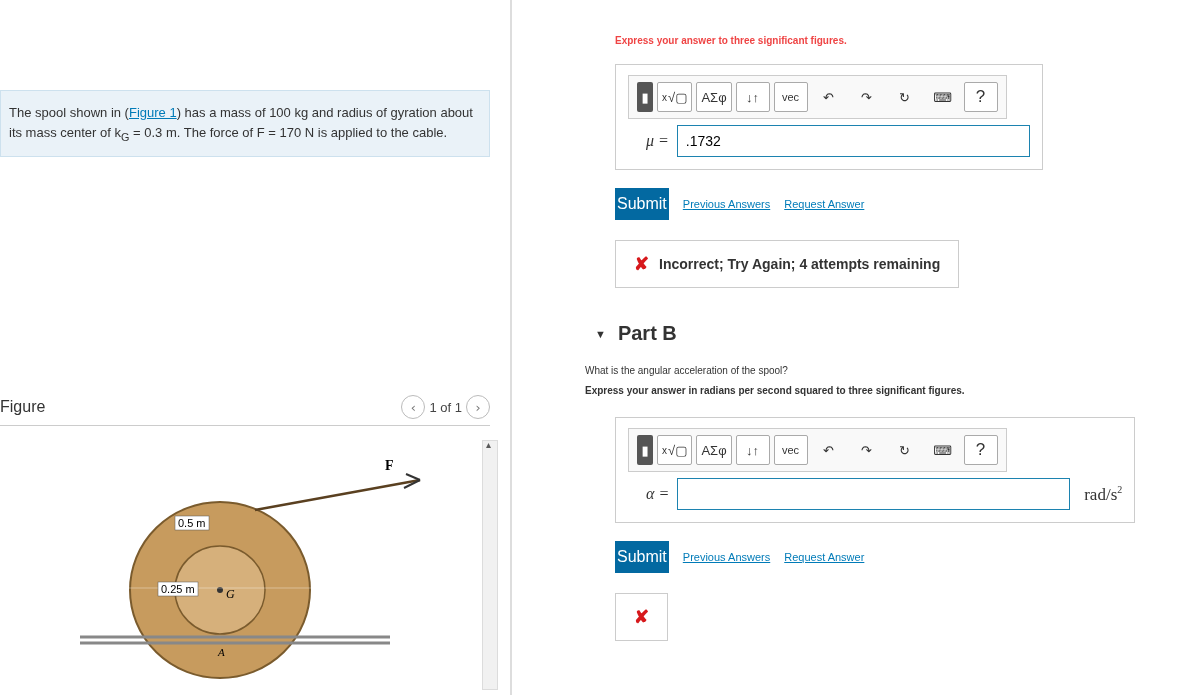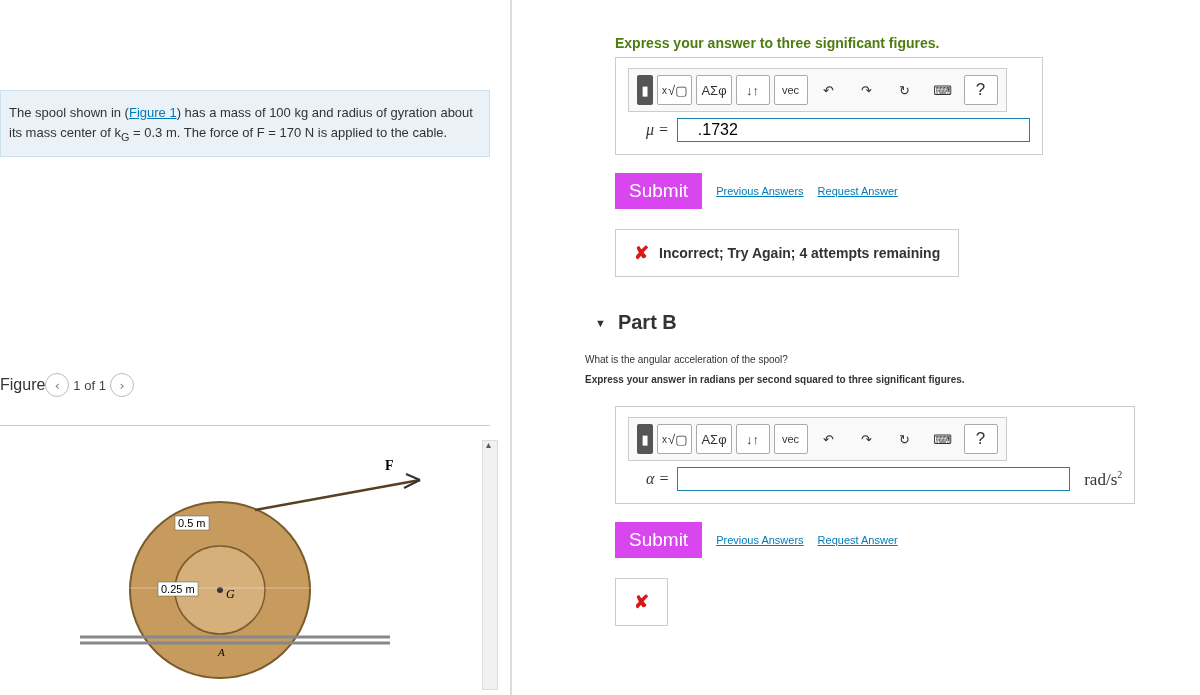--- a/index.html
+++ b/index.html
@@ -2,41 +2,41 @@
 <html><head>
 <meta charset="utf-8">
 <style>
   *{box-sizing:border-box;margin:0;padding:0}
   body{font-family:Arial,Helvetica,sans-serif;font-size:14px;color:#333;background:#fff;width:1200px;height:695px;overflow:hidden;position:relative}
   .left-pane{position:absolute;left:0;top:0;width:510px;height:695px}
   .divider{position:absolute;left:510px;top:0;width:2px;height:695px;background:#ddd}
   .right-pane{position:absolute;left:520px;top:0;width:680px;padding:10px 20px 0 20px}
   .problem-box{background:#eaf2f8;border:1px solid #cde1ee;padding:12px 8px;margin-top:90px;width:490px;font-size:13px;line-height:1.5}
   .problem-box a{color:#007bb8;text-decoration:underline}
-  .fig-head{position:absolute;left:0;top:373px;width:490px;display:flex;align-items:center;}
+  .fig-head{position:absolute;left:0;top:395px;width:490px;display:flex;align-items:center;justify-content:space-between}
   .fig-head h3{font-size:16px;font-weight:normal}
   .pager{display:flex;align-items:center;gap:4px;font-size:13px;color:#444}
   .pager .nav{width:24px;height:24px;border:1px solid #bbb;border-radius:50%;display:flex;align-items:center;justify-content:center;color:#777;font-family:monospace;cursor:pointer}
   .fig-hr{position:absolute;left:0;top:425px;width:490px;height:1px;background:#ccc}
   .fig-img{position:absolute;left:80px;top:440px;width:350px}
   .scrollbar{position:absolute;left:482px;top:440px;width:16px;height:250px;background:#f1f1f1;border:1px solid #dcdcdc}
   .scrollbar::before{content:"▴";position:absolute;top:-2px;left:3px;font-size:10px;color:#5a5a5a}
-  .instr{font-size:14px;font-weight:bold;color:#4d7c0f;margin:25px 0 6px 75px}
+  .instr{font-size:10px;font-weight:bold;color:#ef4444;margin:25px 0 18px 75px}
   .toolbar{border:1px solid #ccc;background:#f9f9f9;display:inline-flex;align-items:center;padding:6px 8px;gap:4px}
   .tb-btn{display:inline-flex;align-items:center;justify-content:center;min-width:34px;height:30px;border:1px solid #aaa;background:#fff;border-radius:2px;font-size:13px;color:#333;cursor:pointer;padding:0 4px}
   .tb-btn.nb{border:none;background:none;width:28px}
   .answer-row{display:flex;align-items:center;margin-top:6px}
   .var{font-style:italic;font-family:'Times New Roman',serif;font-size:16px;padding:0 8px 0 18px}
-  .answer-input{border:1px solid #1c83b0;height:24px;padding:4px 20px;font-size:16px;font-family:Arial;outline:none}
+  .answer-input{border:1px solid #1c83b0;height:32px;padding:4px 8px;font-size:14px;font-family:Arial;outline:none}
   .answer-input.wide1{width:353px}
   .answer-input.wide2{width:393px}
   .unit{font-family:'Times New Roman',serif;padding-left:14px;font-size:17px}
   .answer-box{border:1px solid #ccc;display:inline-block;padding:10px 12px 12px 12px;margin-left:75px}
   .actions{margin:18px 0 0 75px;display:flex;align-items:center;gap:14px}
-  .submit{background:#d946ef;color:#fff;border:none;padding:7px 14px;font-size:19px;cursor:pointer}
+  .submit{background:#0369a1;color:#fff;border:none;padding:7px 2px;font-size:16px;cursor:pointer}
   .link{color:#007bb8;text-decoration:underline;font-size:11px;cursor:pointer}
   .feedback{border:1px solid #ccc;display:inline-flex;align-items:center;padding:12px 18px;margin:20px 0 0 75px;gap:10px;font-weight:bold;color:#333;font-size:14px}
   .xmark{color:#d7191c;font-size:18px;font-weight:bold}
   .part-head{display:flex;align-items:center;gap:12px;margin:34px 0 18px 55px}
   .caret{font-size:11px;color:#333}
   .part-head span.title{font-weight:bold;font-size:20px}
   .question{margin-left:45px;font-size:10px;line-height:1.6;margin-bottom:4px}
   .sup{font-size:10px;vertical-align:super}
 </style>
 </head>

